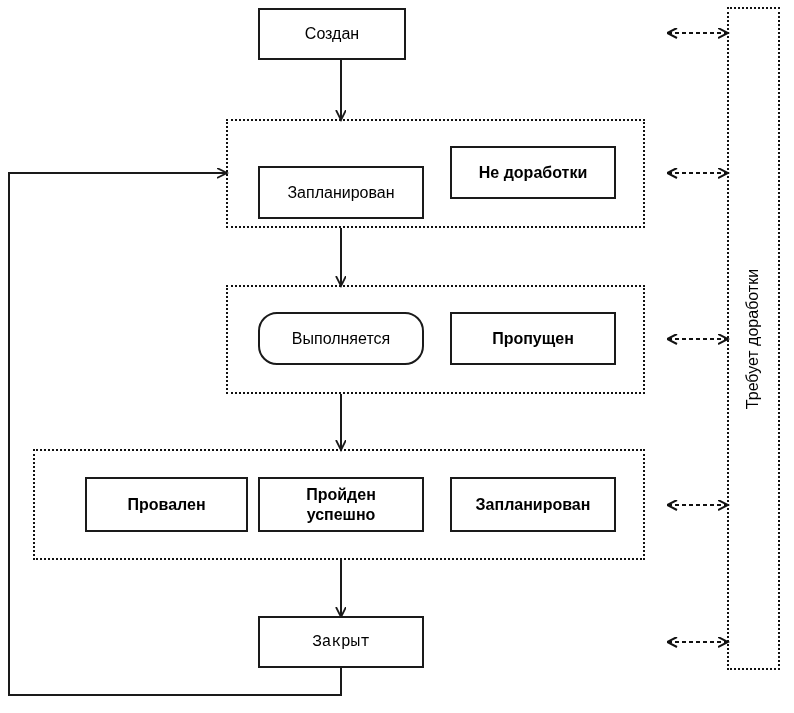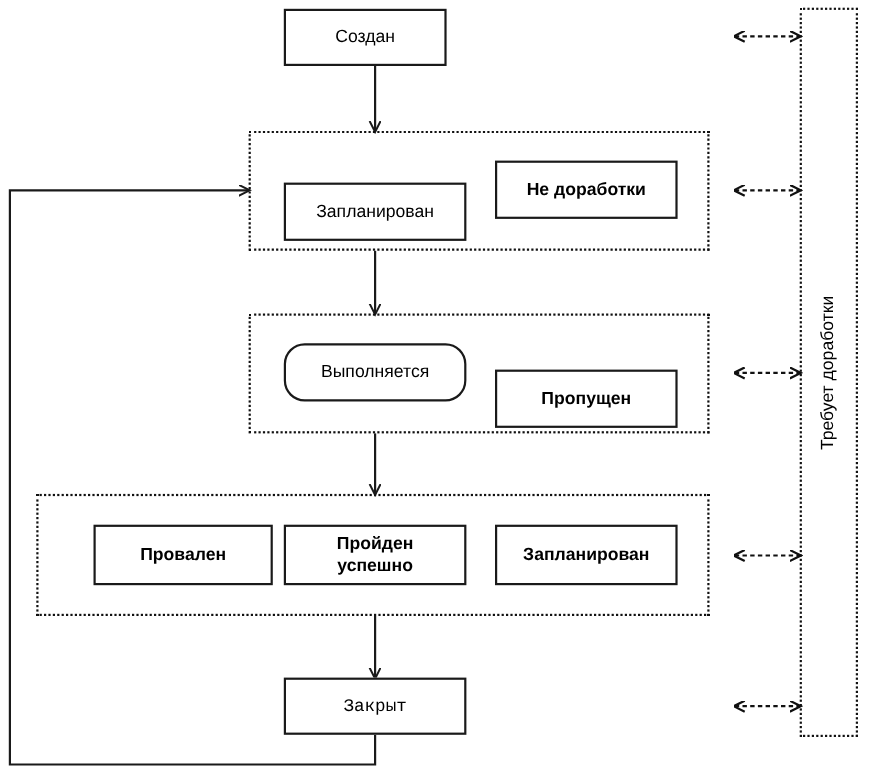--- a/index.html
+++ b/index.html
@@ -131,21 +131,21 @@
   <div class="group-box" style="left:33px; top:449px; width:612px; height:111px;"></div>
 
   <div class="node-box" style="left:258px; top:8px; width:148px; height:52px;">Создан</div>
 
   <div class="node-box" style="left:258px; top:146px; width:166px; height:53px;margin-top:20px;">Запланирован</div>
 
   <div class="node-box bold" style="left:450px; top:146px; width:166px; height:53px;">Не доработки</div>
 
   <div class="node-box" style="left:258px; top:312px; width:166px; height:53px;border-radius:19px;">Выполняется</div>
 
-  <div class="node-box bold" style="left:450px; top:312px; width:166px; height:53px;margin-top:24px;">Пропущен</div>
+  <div class="node-box bold" style="left:450px; top:312px; width:166px; height:53px;">Пропущен</div>
 
   <div class="node-box bold" style="left:65px; top:477px; width:163px; height:55px;margin-left:20px;">Провален</div>
 
   <div class="node-box bold" style="left:258px; top:477px; width:166px; height:55px; padding:0 34px;">Пройден успешно</div>
 
   <div class="node-box bold" style="left:450px; top:477px; width:166px; height:55px;">Запланирован</div>
 
   <div class="node-box" style="left:258px; top:616px; width:166px; height:52px;font-family:Liberation Mono, monospace;">Закрыт</div>
 
   <div class="side-panel" style="left:727px; top:7px; width:53px; height:663px;">

